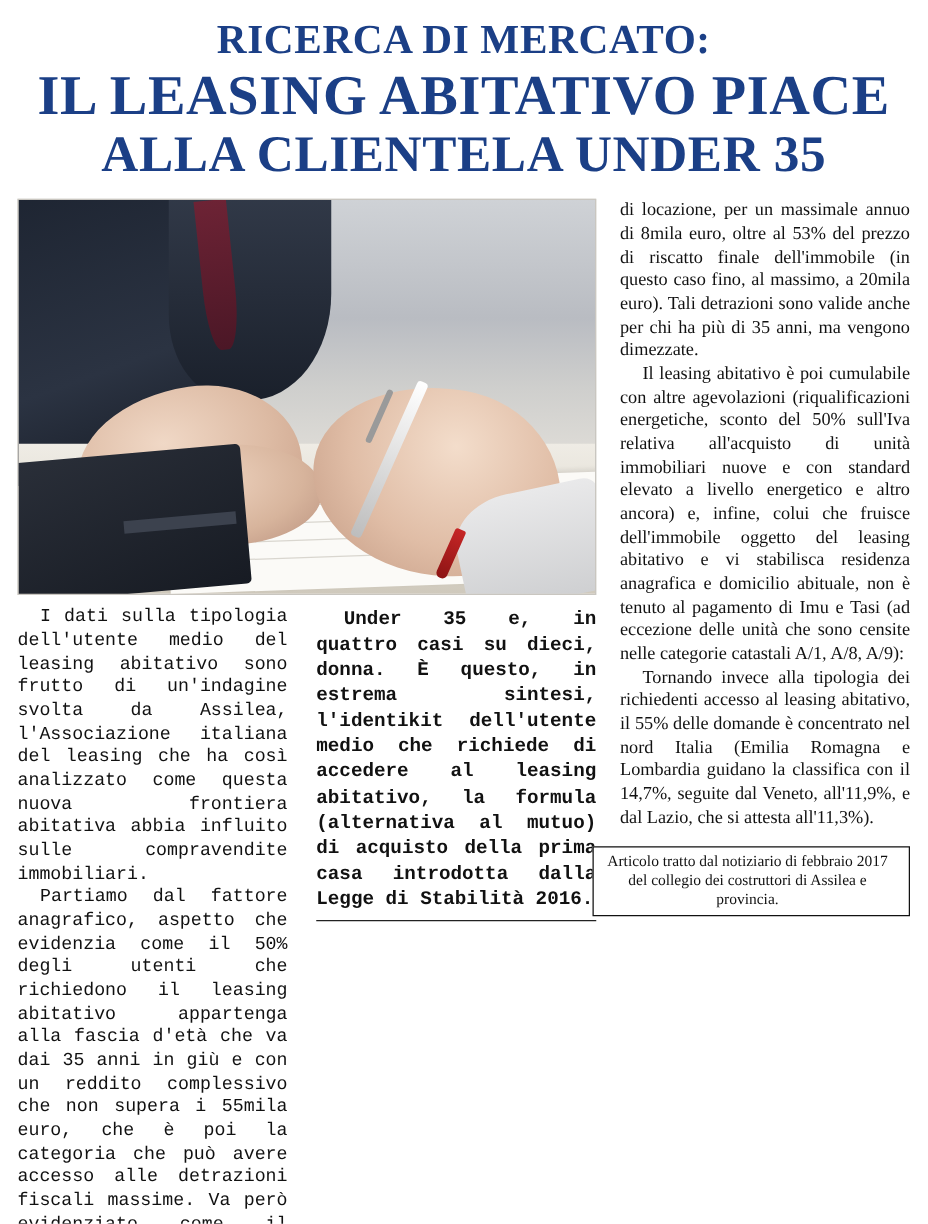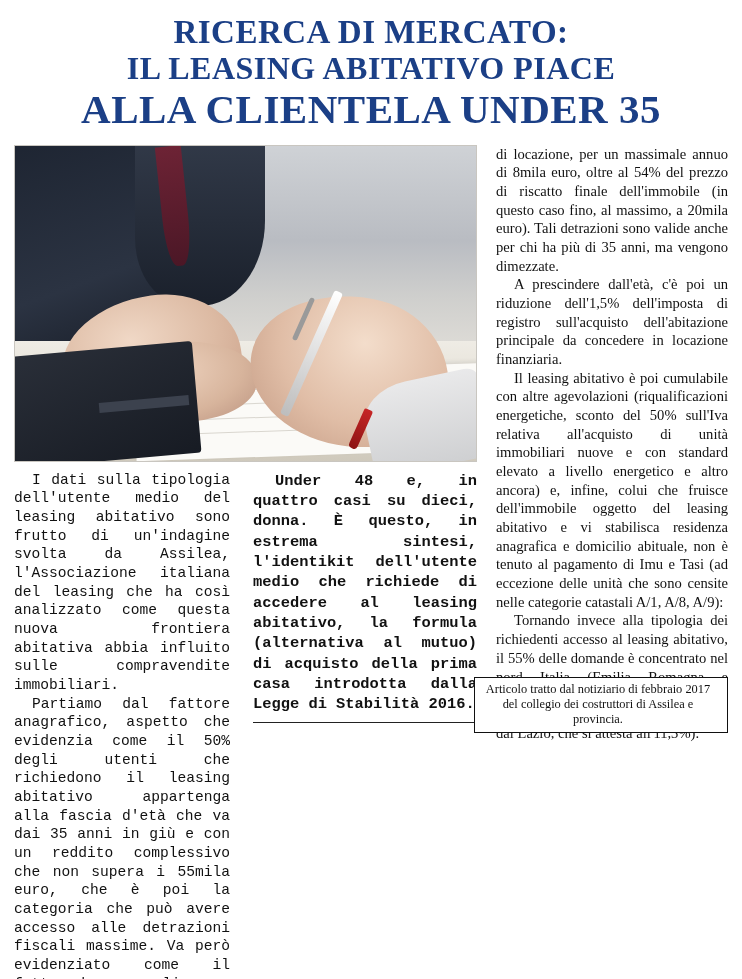--- a/index.html
+++ b/index.html
@@ -31,21 +31,21 @@
     letter-spacing: 0.5px;
     line-height: 1.12;
     padding: 4px 0 2px 0;
   }
   .headline .hl-line {
     display: block;
     font-size: 33px;
     white-space: nowrap;
   }
   .headline .hl-line.l1 { font-size: 33px; }
-  .headline .hl-line.l2 { font-size: 32px; }
+  .headline .hl-line.l2 { font-size: 45px; }
   .headline .hl-line.l3 { font-size: 41px; }
 
   
   .body-area {
     position: relative;
     margin-top: 10px;
     width: 714px;
     height: 800px;
   }
 
@@ -328,29 +328,28 @@
       </div>
 
       <div class="sub-cols">
 
         <div class="sub-col-a">
           <p class="body">I dati sulla tipologia dell'utente medio del leasing abitativo sono frutto di un'indagine svolta da Assilea, l'Associazione italiana del leasing che ha così analizzato come questa nuova frontiera abitativa abbia influito sulle compravendite immobiliari.</p>
           <p class="body">Partiamo dal fattore anagrafico, aspetto che evidenzia come il 50% degli utenti che richiedono il leasing abitativo appartenga alla fascia d'età che va dai 35 anni in giù e con un reddito complessivo che non supera i 55mila euro, che è poi la categoria che può avere accesso alle detrazioni fiscali massime. Va però evidenziato come il fatto che per gli over 35 le detrazioni di cui sopra siano dimezzate, non rappresenti comunque un</p>
         </div>
 
         <div class="sub-col-b">
-          <div class="pull">Under 48 e, in quattro casi su dieci, donna. È questo, in estrema sintesi, l'identikit dell'utente medio che richiede di accedere al leasing abitativo, la formula (alternativa al mutuo) di acquisto della prima casa introdotta dalla Legge di Stabilità 2016.</div>
+          <div class="pull">Under 35 e, in quattro casi su dieci, donna. È questo, in estrema sintesi, l'identikit dell'utente medio che richiede di accedere al leasing abitativo, la formula (alternativa al mutuo) di acquisto della prima casa introdotta dalla Legge di Stabilità 2016.</div>
         </div>
 
       </div>
     </div>
 
     <div class="col-right">
-      <p class="body noindent">di locazione, per un massimale annuo di 8mila euro, oltre al 54% del prezzo di riscatto finale dell'immobile (in questo caso fino, al massimo, a 20mila euro). Tali detrazioni sono valide anche per chi ha più di 35 anni, ma vengono dimezzate.</p>
-      <p class="body">A prescindere dall'età, c'è poi un riduzione dell'1,5% dell'imposta di registro sull'acquisto dell'abitazione principale da concedere in locazione finanziaria.</p>
+      <p class="body noindent">di locazione, per un massimale annuo di 8mila euro, oltre al 53% del prezzo di riscatto finale dell'immobile (in questo caso fino, al massimo, a 20mila euro). Tali detrazioni sono valide anche per chi ha più di 35 anni, ma vengono dimezzate.</p>
       <p class="body">Il leasing abitativo è poi cumulabile con altre agevolazioni (riqualificazioni energetiche, sconto del 50% sull'Iva relativa all'acquisto di unità immobiliari nuove e con standard elevato a livello energetico e altro ancora) e, infine, colui che fruisce dell'immobile oggetto del leasing abitativo e vi stabilisca residenza anagrafica e domicilio abituale, non è tenuto al pagamento di Imu e Tasi (ad eccezione delle unità che sono censite nelle categorie catastali A/1, A/8, A/9):</p>
       <p class="body">Tornando invece alla tipologia dei richiedenti accesso al leasing abitativo, il 55% delle domande è concentrato nel nord Italia (Emilia Romagna e Lombardia guidano la classifica con il 14,7%, seguite dal Veneto, all'11,9%, e dal Lazio, che si attesta all'11,3%).</p>
     </div>
 
   </div>
 
   <div class="credit">
     <div>Articolo tratto dal notiziario di febbraio 2017</div>
     <div>del collegio dei costruttori di Assilea e provincia.</div>
   </div>

